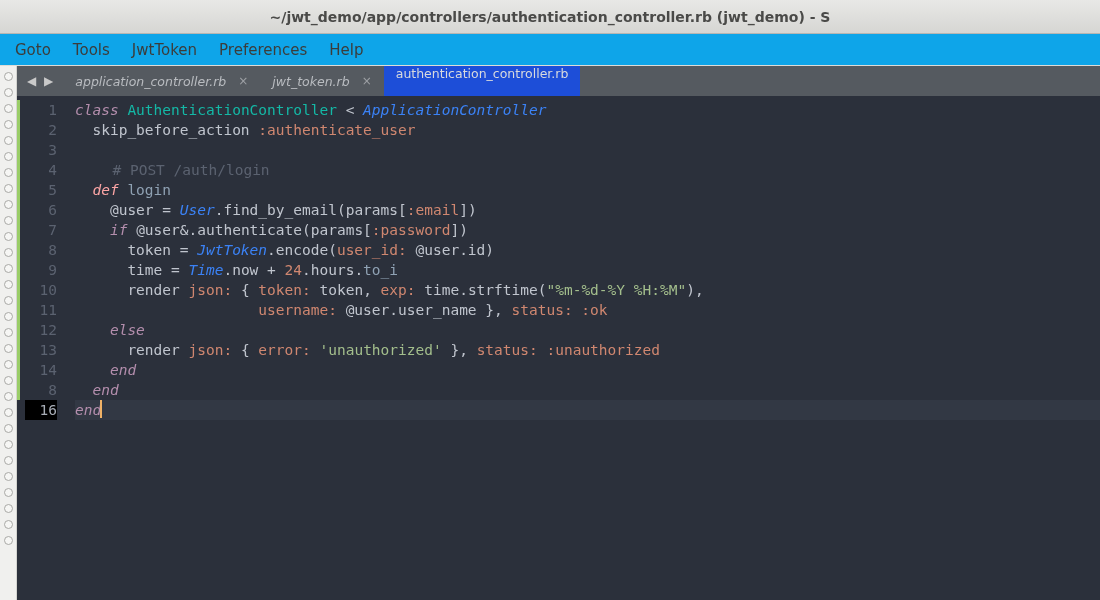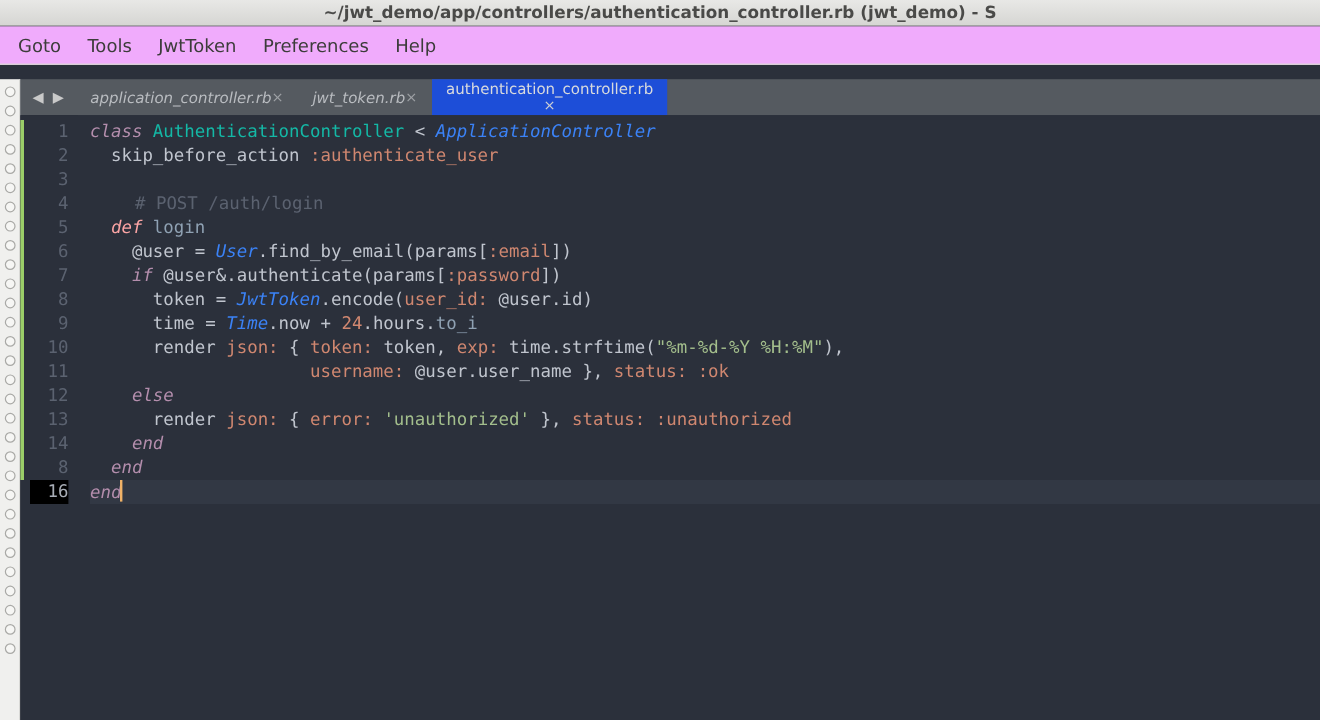--- a/index.html
+++ b/index.html
@@ -4,35 +4,35 @@
 <style>
   * { margin: 0; padding: 0; box-sizing: border-box; }
   body {
     font-family: "DejaVu Sans", "Liberation Sans", Arial, sans-serif;
     background: #2b303b;
     width: 1100px;
     height: 600px;
     overflow: hidden;
   }
   .titlebar {
-    height: 22px;
+    height: 34px;
     background: linear-gradient(#e8e8e6, #d6d6d3);
     border-bottom: 1px solid #b6b6b3;
     display: flex;
     align-items: center;
     justify-content: center;
     color: #4a4a48;
     font-size: 14px;
     font-weight: 600;
     padding: 0 12px;
     white-space: nowrap;
   }
   .menubar {
     height: 32px;
-    background: #f0abfc;
+    background: #0ea5e9;
     border-bottom: 1px solid #dcdcd8;
     display: flex;
     align-items: center;
     padding-left: 15px;
     gap: 22px;
     color: #3c3c3a;
     font-size: 15px;
   }
   .menubar span { cursor: default; }
   .gutter-dots {
@@ -79,21 +79,21 @@
     font-size: 12px;
     padding: 0 8px 0 4px;
     letter-spacing: 2px;
   }
   .tab {
     display: flex;
     align-items: center;
     padding: 0 12px;
     font-size: 12.5px;
     color: #b9bcc0;
-    gap: 0;
+    gap: 12px;
     cursor: default;
     position: relative;
   }
   .tab.inactive { font-style: italic; }
   .tab.active {
     background: #1d4ed8;
     color: #d8dadd;
     font-style: normal;
     flex-direction: column;
   }

